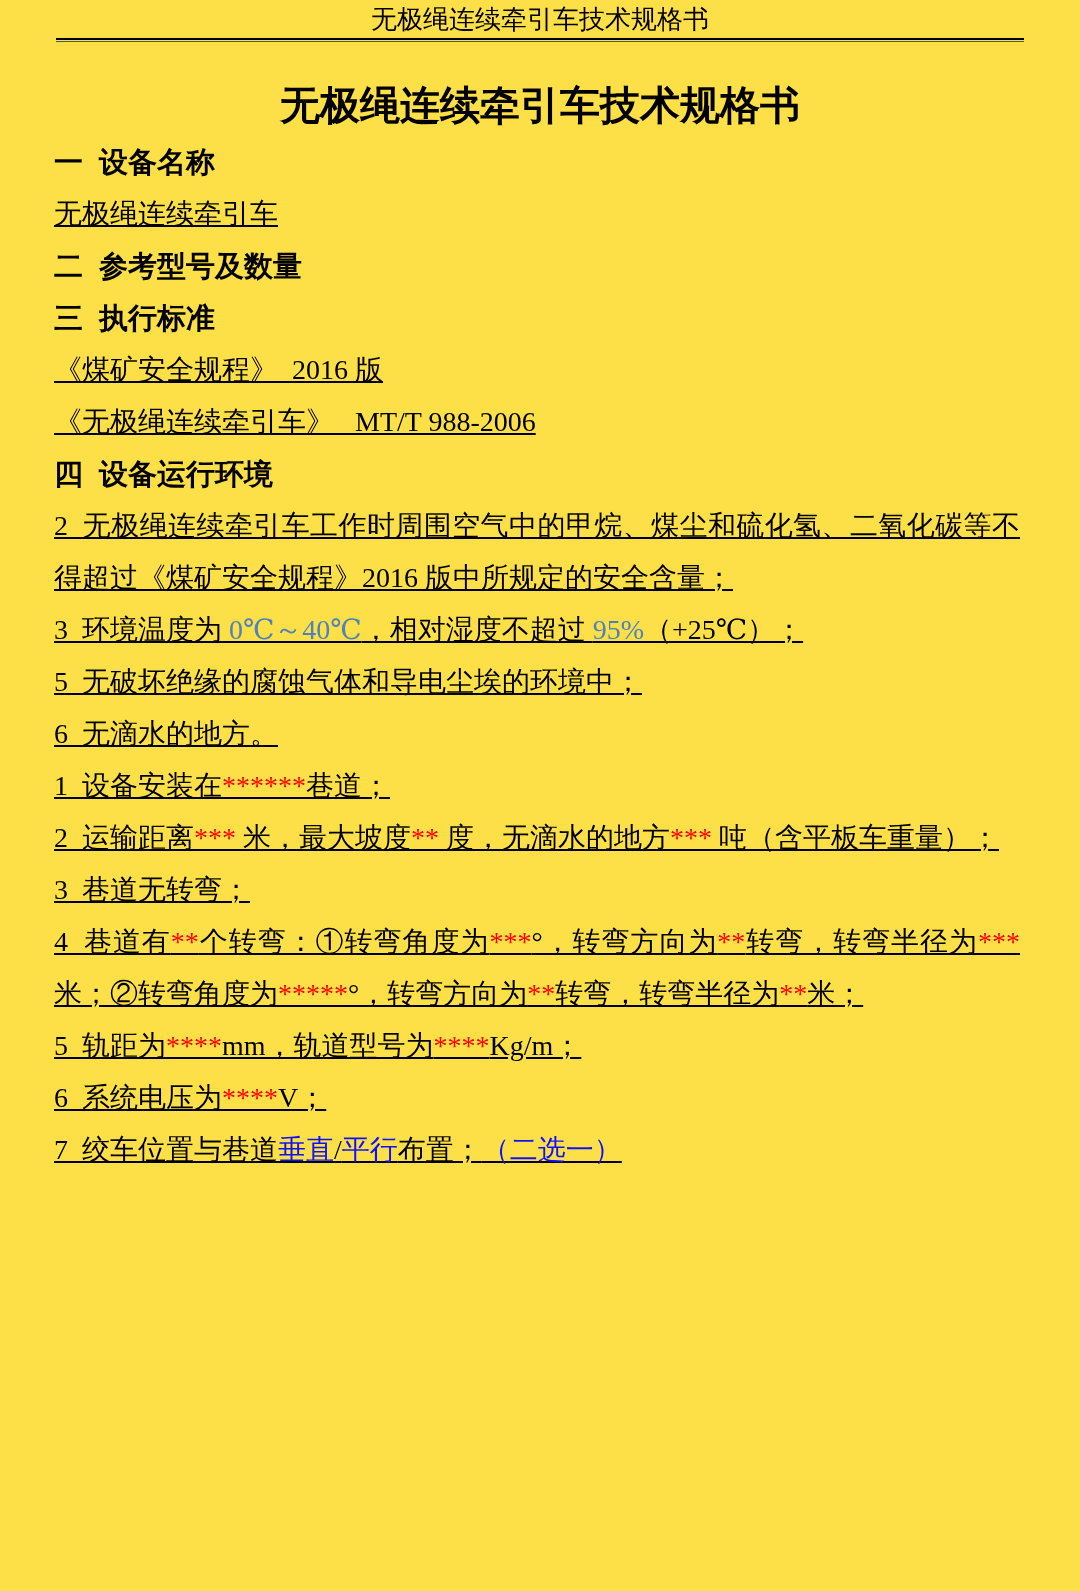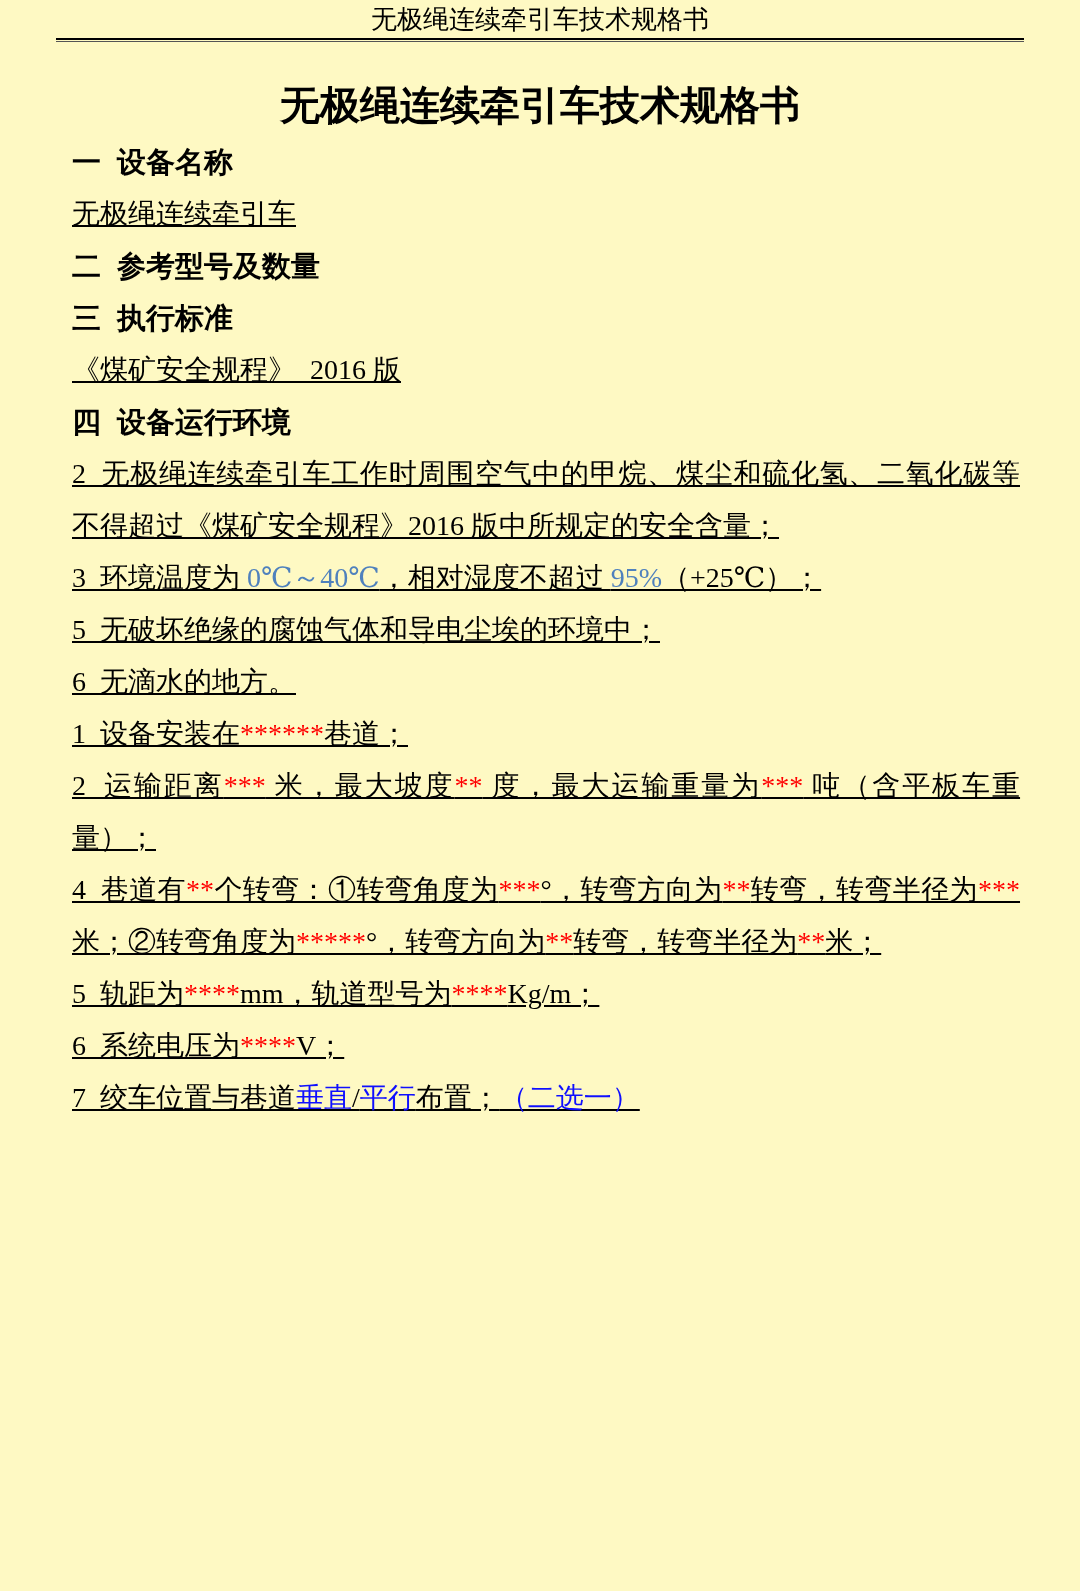--- a/index.html
+++ b/index.html
@@ -4,21 +4,21 @@
 <style>
   html, body {
     margin: 0;
     padding: 0;
     background: #ffffff;
   }
   .page {
     width: 1080px;
     height: 1591px;
     margin: 0 auto;
-    background: #fef9c3;
+    background: #fde047;
     color: #000000;
     font-family: "Liberation Serif", "DejaVu Serif", serif;
     overflow: hidden;
     box-sizing: border-box;
   }
   .doc-header {
     padding-top: 5px;
   }
   .doc-header-text {
     text-align: center;
@@ -44,21 +44,21 @@
     margin: 40px 0 8px 0;
     text-align: center;
     font-family: "Liberation Sans", "DejaVu Sans", sans-serif;
     font-weight: 700;
     font-size: 40px;
     line-height: 46px;
     color: #000000;
     white-space: pre-wrap;
   }
   .content {
-    padding: 0 60px 0 72px;
+    padding: 0 60px 0 54px;
   }
   .content p {
     margin: 0;
     line-height: 52px;
     white-space: pre-wrap;
   }
   .content p.body {
     font-family: "Liberation Serif", "DejaVu Serif", serif;
     font-size: 28px;
     text-align: justify;
@@ -84,25 +84,27 @@
   </div>
 
   <h1 class="doc-title">无极绳连续牵引车技术规格书</h1>
 
   <div class="content">
       <p class="heading"><span>一  设备名称</span></p>
       <p class="body"><span>无极绳连续牵引车</span></p>
       <p class="heading"><span>二  参考型号及数量</span></p>
       <p class="heading"><span>三  执行标准</span></p>
       <p class="body"><span>《煤矿安全规程》  2016 版</span></p>
+      <p class="body"><span>《无极绳连续牵引车》   MT/T 988-2006</span></p>
       <p class="heading"><span>四  设备运行环境</span></p>
       <p class="body"><span>2  无极绳连续牵引车工作时周围空气中的甲烷、煤尘和硫化氢、二氧化碳等不得超过《煤矿安全规程》2016 版中所规定的安全含量；</span></p>
       <p class="body"><span>3  环境温度为 </span><span style="color: rgb(79, 129, 189);">0℃～40℃</span><span>，相对湿度不超过 </span><span style="color: rgb(79, 129, 189);">95%</span><span>（+25℃）；</span></p>
       <p class="body"><span>5  无破坏绝缘的腐蚀气体和导电尘埃的环境中；</span></p>
       <p class="body"><span>6  无滴水的地方。</span></p>
       <p class="body"><span>1  设备安装在</span><span style="color: rgb(255, 0, 0);">******</span><span>巷道；</span></p>
-      <p class="body"><span>2  运输距离</span><span style="color: rgb(255, 0, 0);">***</span><span> 米，最大坡度</span><span style="color: rgb(255, 0, 0);">**</span><span> 度，最大运输重量为</span><span style="color: rgb(255, 0, 0);">***</span><span> 吨（含平板车重量）；</span></p>
+      <p class="body"><span>2  运输距离</span><span style="color: rgb(255, 0, 0);">***</span><span> 米，最大坡度</span><span style="color: rgb(255, 0, 0);">**</span><span> 度，无滴水的地方</span><span style="color: rgb(255, 0, 0);">***</span><span> 吨（含平板车重量）；</span></p>
+      <p class="body"><span>3  巷道无转弯；</span></p>
       <p class="body"><span>4  巷道有</span><span style="color: rgb(255, 0, 0);">**</span><span>个转弯：①转弯角度为</span><span style="color: rgb(255, 0, 0);">***</span><span>°，转弯方向为</span><span style="color: rgb(255, 0, 0);">**</span><span>转弯，转弯半径为</span><span style="color: rgb(255, 0, 0);">***</span><span>米；②转弯角度为</span><span style="color: rgb(255, 0, 0);">*****</span><span>°，转弯方向为</span><span style="color: rgb(255, 0, 0);">**</span><span>转弯，转弯半径为</span><span style="color: rgb(255, 0, 0);">**</span><span>米；</span></p>
       <p class="body"><span>5  轨距为</span><span style="color: rgb(255, 0, 0);">****</span><span>mm，轨道型号为</span><span style="color: rgb(255, 0, 0);">****</span><span>Kg/m；</span></p>
       <p class="body"><span>6  系统电压为</span><span style="color: rgb(255, 0, 0);">****</span><span>V；</span></p>
       <p class="body"><span>7  绞车位置与巷道</span><span style="color: rgb(15, 15, 255);">垂直</span><span>/</span><span style="color: rgb(15, 15, 255);">平行</span><span>布置；</span><span style="color: rgb(15, 15, 255);">（二选一）</span></p>
     </div>
 </div>
 
 </body></html>

